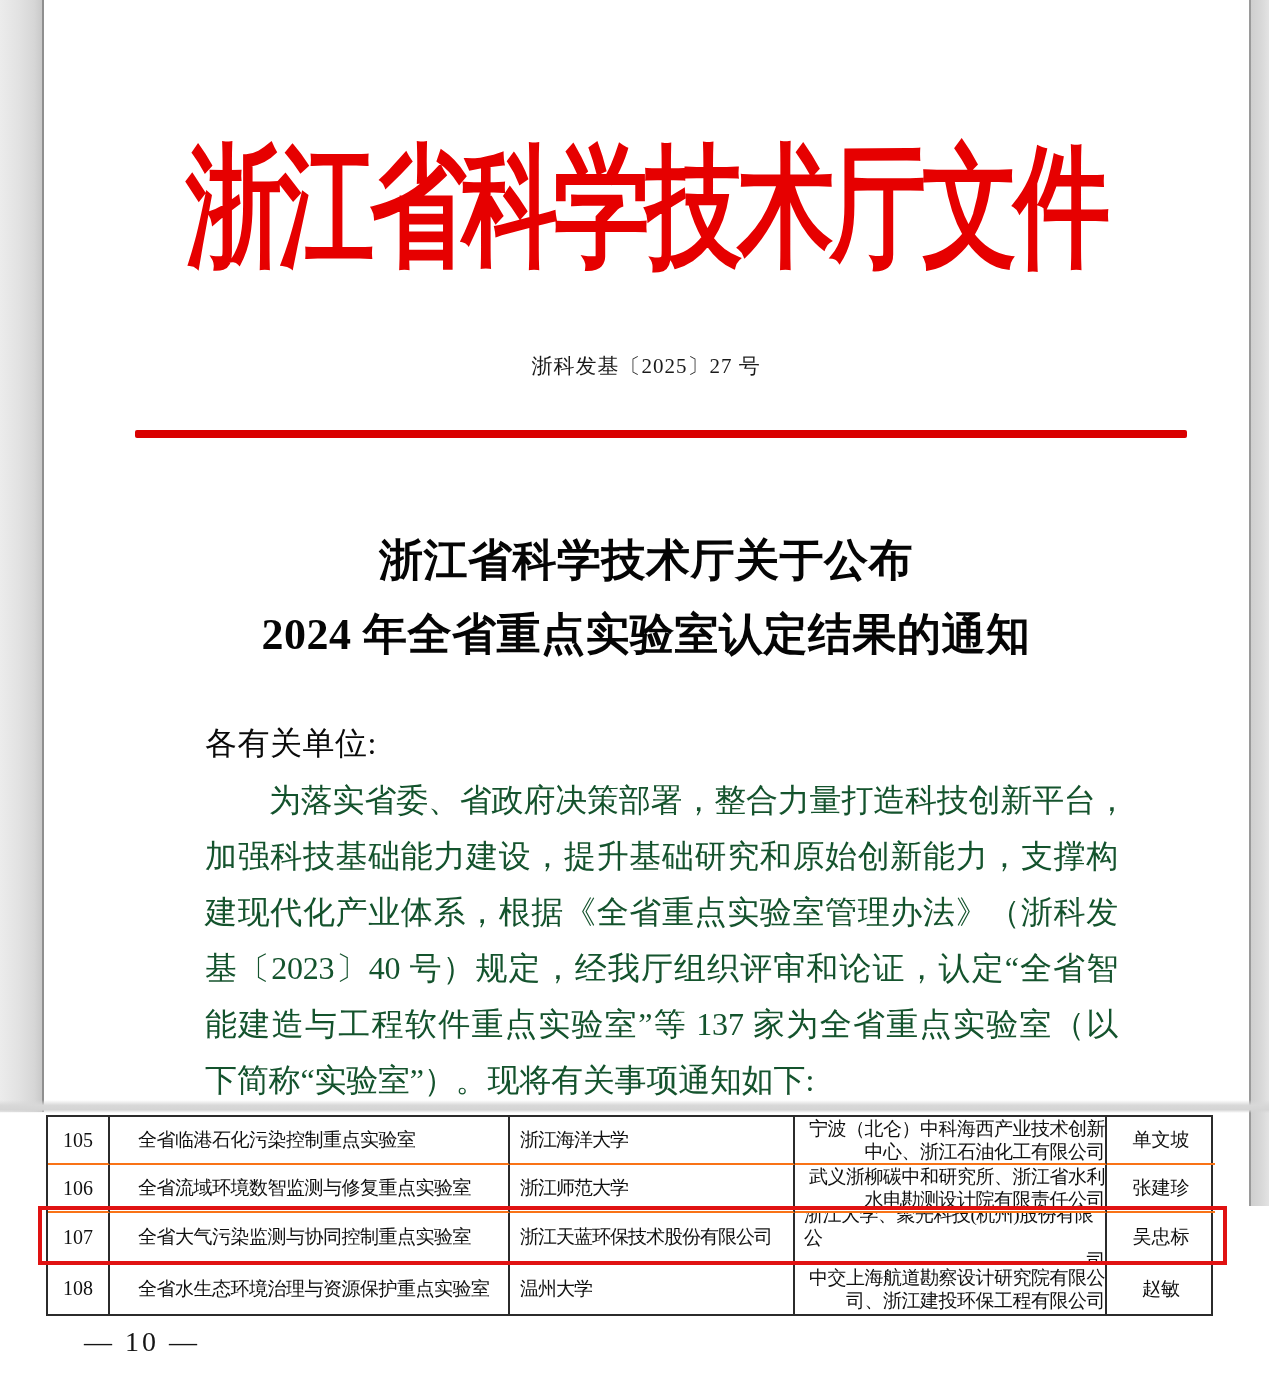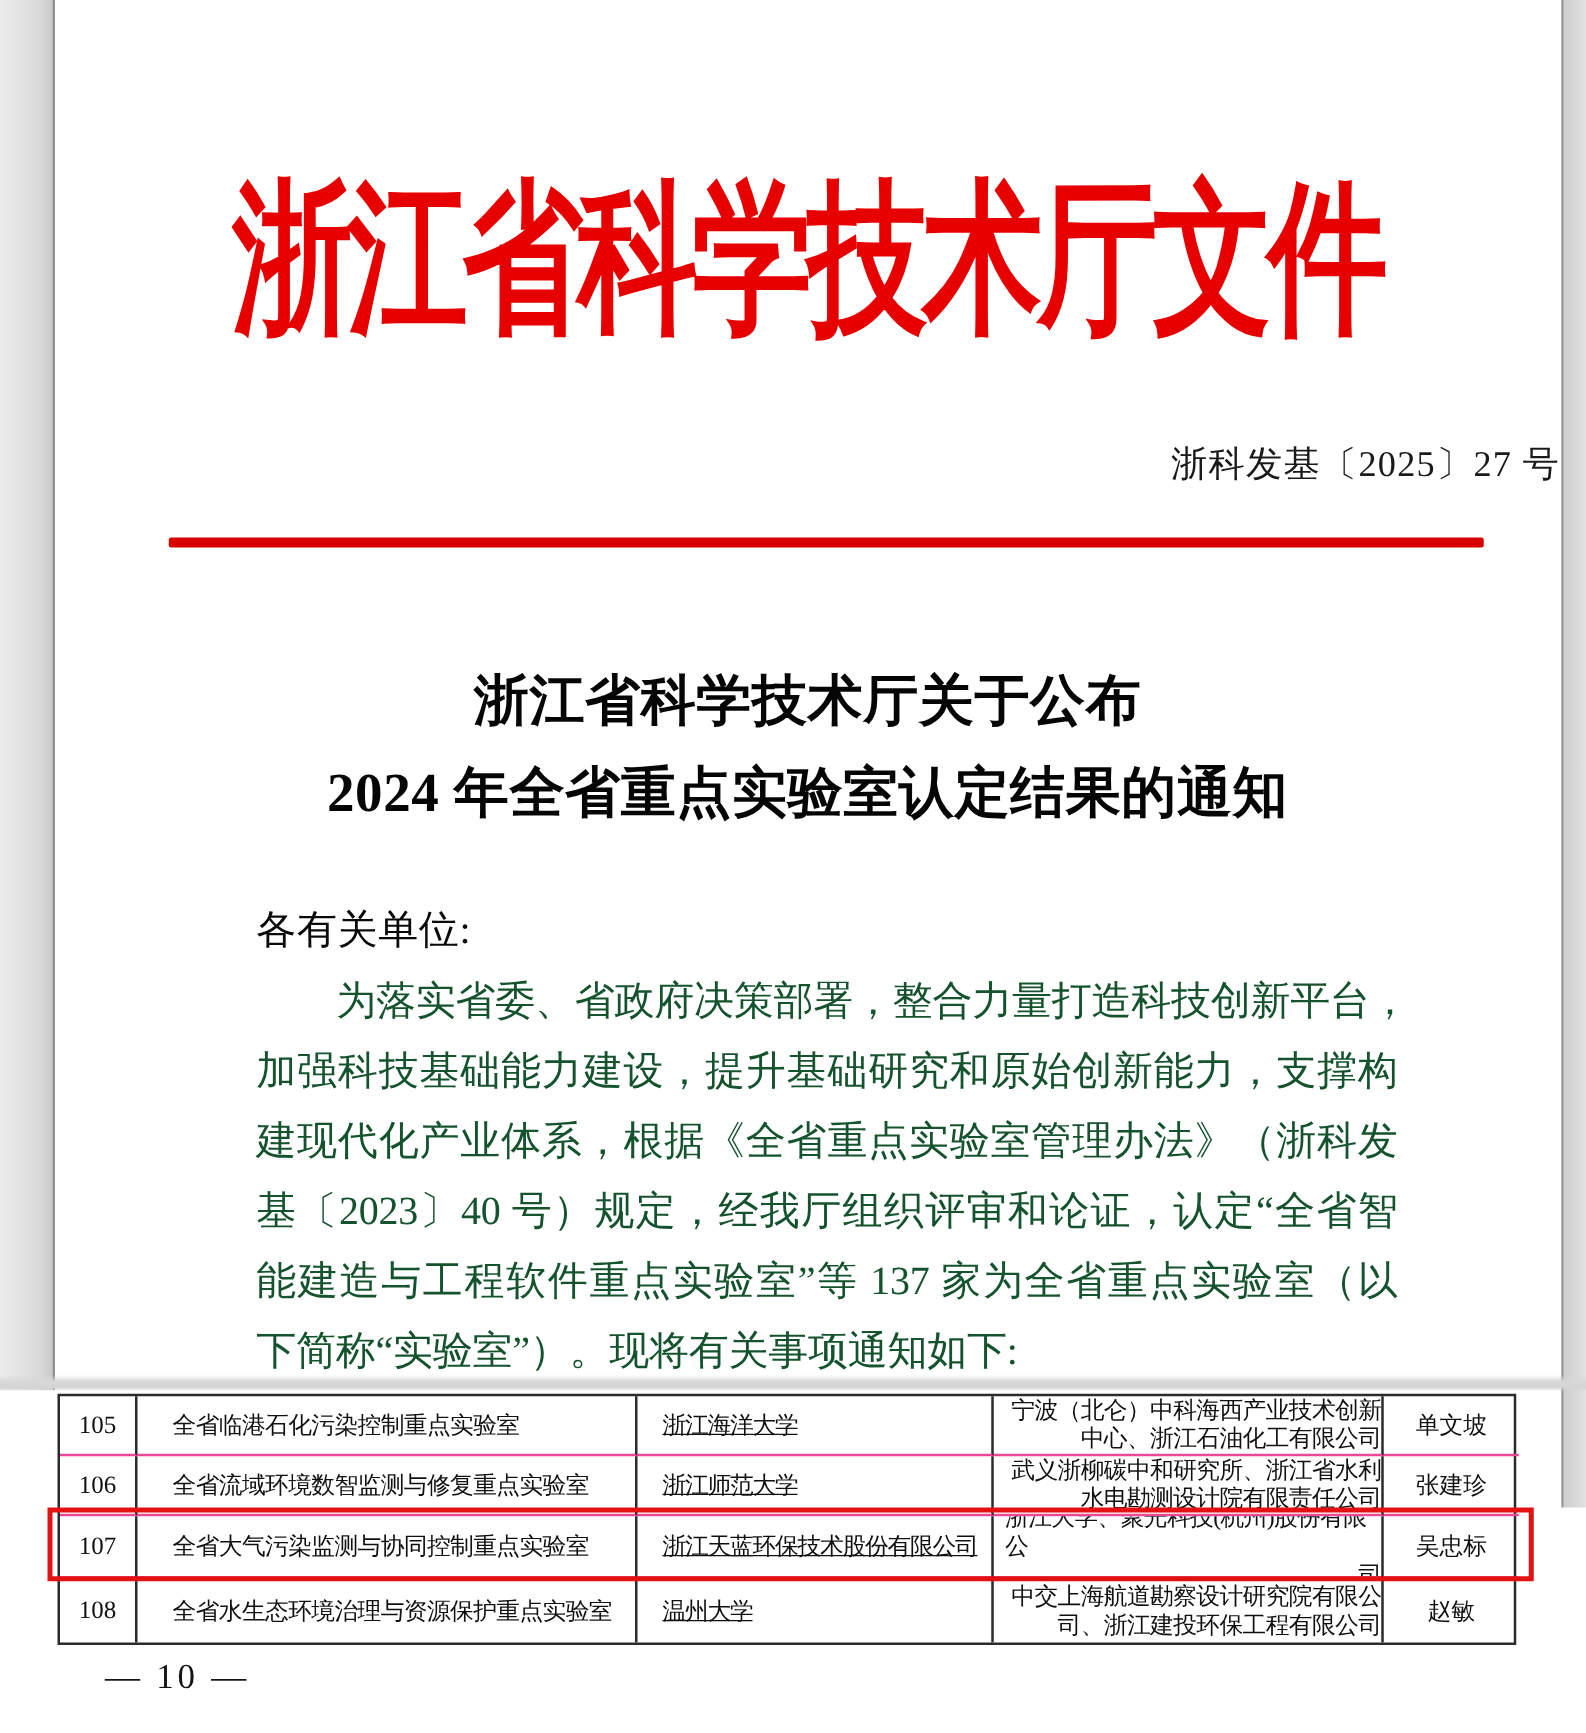--- a/index.html
+++ b/index.html
@@ -24,21 +24,21 @@
   }
   
   .header-red{
     position:absolute;left:44px;right:21px;top:136px;
     text-align:center;font-weight:bold;font-size:96px;letter-spacing:-4px;
     color:#e60000;white-space:nowrap;line-height:104px;
     transform:scaleY(1.38);transform-origin:50% 0;
   }
   .doc-number{
     position:absolute;left:44px;right:21px;top:352px;
-    text-align:right;font-size:29px;letter-spacing:1px;color:#1a1a1a;
+    text-align:center;font-size:21px;letter-spacing:1px;color:#1a1a1a;
   }
   .red-rule{
     position:absolute;left:135px;top:430px;width:1052px;height:8px;
     background:#d90000;border-radius:2px;
   }
   
   .notice-title{
     position:absolute;left:44px;right:21px;top:524px;
     text-align:center;font-weight:bold;font-size:44px;line-height:74px;
     color:#050505;letter-spacing:0.5px;
@@ -59,28 +59,28 @@
   .body-line:last-child{text-align:center;text-align-last:left;}
   
   .lab-table{
     position:absolute;left:46px;top:1115px;width:1167px;
     display:grid;grid-template-columns:62px 400px 285px 312px 108px;
     grid-template-rows:48px 48px 50px 51px;
     border:2px solid #2b2b2b;box-sizing:border-box;
     font-size:19px;color:#101010;background:#fff;
   }
   .cell{
-    border-right:2px solid #2b2b2b;border-bottom:2px solid #ec4899;
+    border-right:2px solid #2b2b2b;border-bottom:2px solid #f97316;
     box-sizing:border-box;display:flex;align-items:center;overflow:hidden;
   }
   .cell:nth-child(5n){border-right:none;}
   .cell:nth-child(n+16){border-bottom:none;}
   .c-no{justify-content:center;font-size:20px;}
   .c-lab{padding-left:28px;letter-spacing:-0.5px;}
-  .c-org{padding-left:20px;letter-spacing:-1px;text-decoration:underline;}
+  .c-org{padding-left:10px;letter-spacing:-1px;}
   .c-partners{padding-left:9px;flex-direction:column;align-items:flex-end;justify-content:center;line-height:23px;letter-spacing:-0.5px;}
   .c-dir{justify-content:center;}
   .red-box{
     position:absolute;left:38px;top:1206px;width:1189px;height:59px;
     border:4px solid #e01212;box-sizing:border-box;pointer-events:none;
   }
   .page-num{
     position:absolute;left:84px;top:1326px;font-size:28px;letter-spacing:3px;color:#151515;
   }
 </style>

